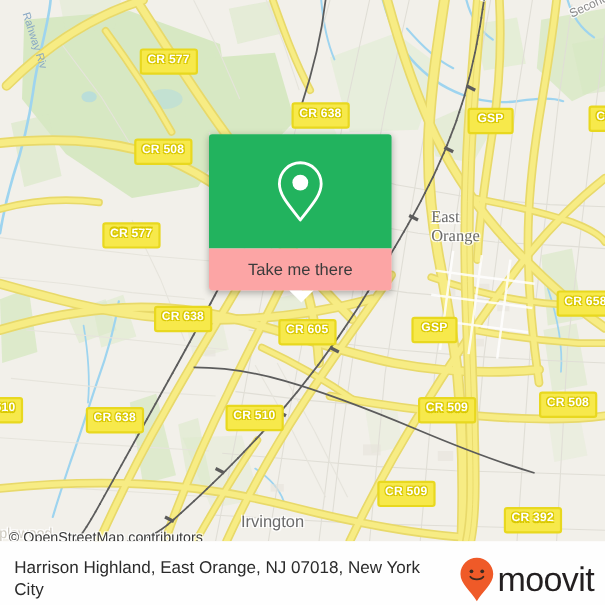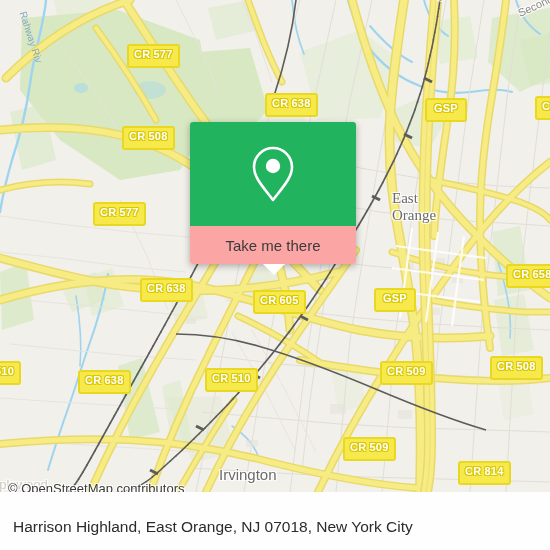--- a/index.html
+++ b/index.html
@@ -368,21 +368,21 @@
         <div class="shield" style="left: 506px; top: 264px;">CR 658</div>
         <div class="shield" style="left: 140px; top: 278px;">CR 638</div>
         <div class="shield" style="left: 253px; top: 290px;">CR 605</div>
         <div class="shield gsp" style="left: 374px; top: 288px;">GSP</div>
         <div class="shield" style="left: -12px; top: 361px;">510</div>
         <div class="shield" style="left: 78px; top: 370px;">CR 638</div>
         <div class="shield" style="left: 205px; top: 368px;">CR 510</div>
         <div class="shield" style="left: 380px; top: 361px;">CR 509</div>
         <div class="shield" style="left: 490px; top: 356px;">CR 508</div>
         <div class="shield" style="left: 343px; top: 437px;">CR 509</div>
-        <div class="shield" style="left: 458px; top: 461px;">CR 814</div>
+        <div class="shield" style="left: 458px; top: 461px;">CR 392</div>
       </div>
 
     <div id="label-layer">
         <div class="place-label" style="left: 392px; top: 190px; font-size: 15px; line-height: 17px; font-family: Liberation Serif, serif;">East
 Orange</div>
         <div class="place-label" style="left: 219px; top: 466px; font-size: 15px; line-height: 17px;">Irvington</div>
         <div class="place-label faint" style="left: -8px; top: 477px; font-size: 13px; line-height: 15px;">aplewood</div>
         <div class="road-label" style="left: 516px; top: 8px; transform: rotate(-25deg); transform-origin: left top;">Second A</div>
         <div class="road-label" style="left: 432px; top: -2px; transform: rotate(-68deg); transform-origin: left top;">ook</div>
         <div class="water-label" style="left: 28px; top: 10px; transform: rotate(72deg); transform-origin: left top;">Rahway Riv</div>
@@ -397,15 +397,24 @@
           <circle cx="23" cy="21" r="7.2" fill="#ffffff"></circle>
         </svg>
       </div>
       <div id="card-action">Take me there</div>
       <div id="card-pointer"></div>
     </div>
   </div>
 
   <div id="footer">
     <div id="footer-address">Harrison Highland, East Orange, NJ 07018, New York City</div>
+    <div id="moovit-logo">
+      <svg width="33" height="42" viewBox="0 0 33 42">
+        <path d="M16.5 1 C8.3 1 1.6 7.7 1.6 15.9 C1.6 25 11 31.5 16.5 40.5 C22 31.5 31.4 25 31.4 15.9 C31.4 7.7 24.7 1 16.5 1 Z" fill="#ef5a28"></path>
+        <circle cx="11.6" cy="13.4" r="1.7" fill="#3b2a20"></circle>
+        <circle cx="21.4" cy="13.4" r="1.7" fill="#3b2a20"></circle>
+        <path d="M10.6 18.4 C12.6 21.4 20.4 21.4 22.4 18.4" fill="none" stroke="#3b2a20" stroke-width="1.7" stroke-linecap="round"></path>
+      </svg>
+      <span id="moovit-wordmark">moovit</span>
+    </div>
   </div>
 
 </div>
 
 </body></html>

